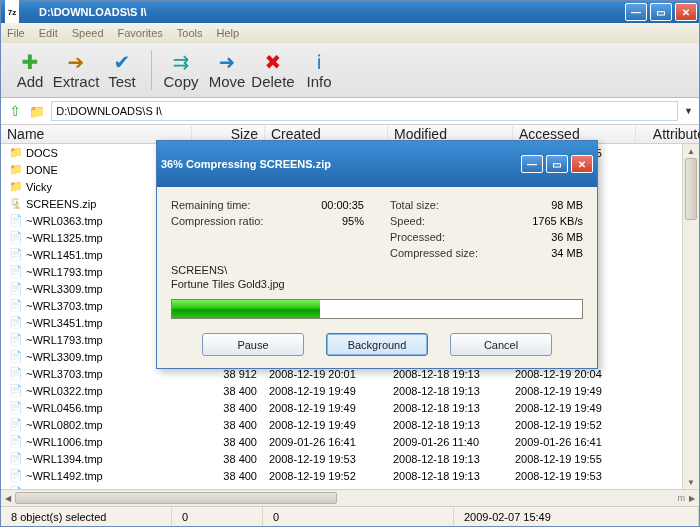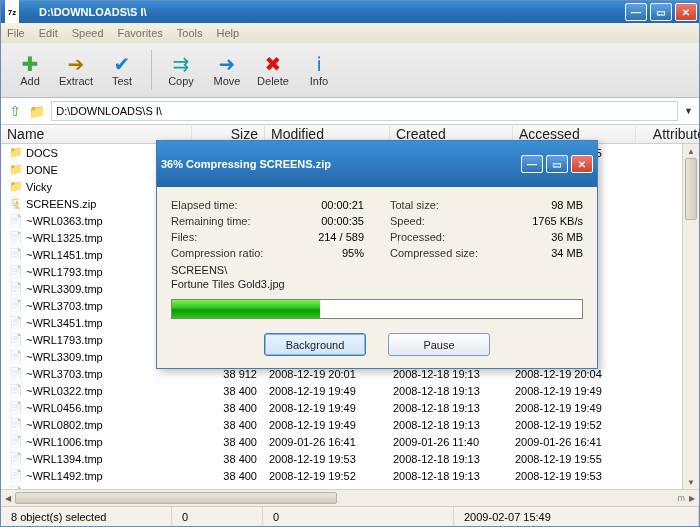--- a/index.html
+++ b/index.html
@@ -9,21 +9,21 @@
 .titlebar .title-text{flex:1;overflow:hidden;white-space:nowrap}
 .wbtns{display:flex;gap:3px}
 .wbtn{width:20px;height:16px;border:1px solid #fff;border-radius:2px;display:flex;align-items:center;justify-content:center;font-size:10px;cursor:pointer}
 .wb-min,.wb-max{background:linear-gradient(180deg,#5fa2e4,#2a72b9);color:#fff}
 .wb-close{background:linear-gradient(180deg,#ed7a6f,#d1432b);color:#fff}
 .menubar{height:20px;background:linear-gradient(180deg,#f4f2e8,#e6e2d0);display:flex;align-items:center;padding:0 6px;gap:14px;color:#7a7257}
 .menubar span{cursor:default}
 .toolbar{background:linear-gradient(180deg,#efefef,#e2e2e2);border-bottom:1px solid #bdbdbd;display:flex;align-items:center;padding:3px 6px;gap:0}
 .tbtn{display:flex;flex-direction:column;align-items:center;justify-content:center;width:44px;height:46px;border:1px solid transparent;border-radius:3px;cursor:pointer}
 .tbtn .ico{font-size:20px;line-height:22px}
-.tbtn .lbl{font-size:11px;color:#333}
+.tbtn .lbl{font-size:15px;color:#333}
 .tdivider{width:1px;height:40px;background:#bfbfbf;margin:0 6px}
 .ico-add{color:#3aa83a}
 .ico-extract{color:#b37300}
 .ico-test{color:#1e7fc2}
 .ico-copy{color:#14a1a1}
 .ico-move{color:#1e7fc2}
 .ico-delete{color:#d11}
 .ico-info{color:#1e7fc2}
 .addrbar{height:26px;border-bottom:1px solid #ccc;display:flex;align-items:center;padding:0 6px;gap:6px;background:#fff}
 .addrbar .nav-icon{width:16px;height:16px;color:#3aa83a;font-size:14px;display:flex;align-items:center;justify-content:center}
@@ -132,22 +132,22 @@
   <div class="addrbar">
     <span class="nav-icon">⇧</span>
     <span class="folder-icon">📁</span>
     <input type="text" value="D:\DOWNLOADS\S I\" style="">
     <span class="drop">▼</span>
   </div>
 
   <div class="listhead">
     <div class="col c-name">Name</div>
     <div class="col c-size">Size</div>
+    <div class="col c-cre">Created</div>
     <div class="col c-mod">Modified</div>
-    <div class="col c-cre">Created</div>
     <div class="col c-acc">Accessed</div>
     <div class="col c-att">Attributes</div>
 
   </div>
 
   <div class="listbody" id="listbody">
     <div class="row">
         <span class="cell c-name" style="display:flex;align-items:center;flex:0 0 178px">
           <span class="icon icon-folder">📁</span>
           <span>DOCS</span>
@@ -411,30 +411,22 @@
     <div class="wbtns">
       <div class="wbtn wb-min">—</div>
       <div class="wbtn wb-max">▭</div>
       <div class="wbtn wb-close">✕</div>
     </div>
   </div>
   <div class="dlg-body">
     <div class="stats">
       <div class="colL">
         <div class="statrow">
-            <span class="lab">Elapsed time:</span>
-            <span class="val">00:00:21</span>
-          </div>
-        <div class="statrow">
             <span class="lab">Remaining time:</span>
             <span class="val">00:00:35</span>
-          </div>
-        <div class="statrow">
-            <span class="lab">Files:</span>
-            <span class="val">214 / 589</span>
           </div>
         <div class="statrow">
             <span class="lab">Compression ratio:</span>
             <span class="val">95%</span>
           </div>
       </div>
       <div class="colR">
         <div class="statrow">
             <span class="lab">Total size:</span>
             <span class="val">98 MB</span>
@@ -454,17 +446,18 @@
       </div>
     </div>
     <div class="path">
       <div>SCREENS\</div>
       <div>Fortune Tiles Gold3.jpg</div>
     </div>
     <div class="pbar">
         <div class="fill"></div>
       </div>
     <div class="dbtns">
+      <div class="dbtn">Pause</div>
       <div class="dbtn sel">Background</div>
-      <div class="dbtn">Pause</div>
+      <div class="dbtn">Cancel</div>
     </div>
   </div>
 </div>
 
 </body></html>

